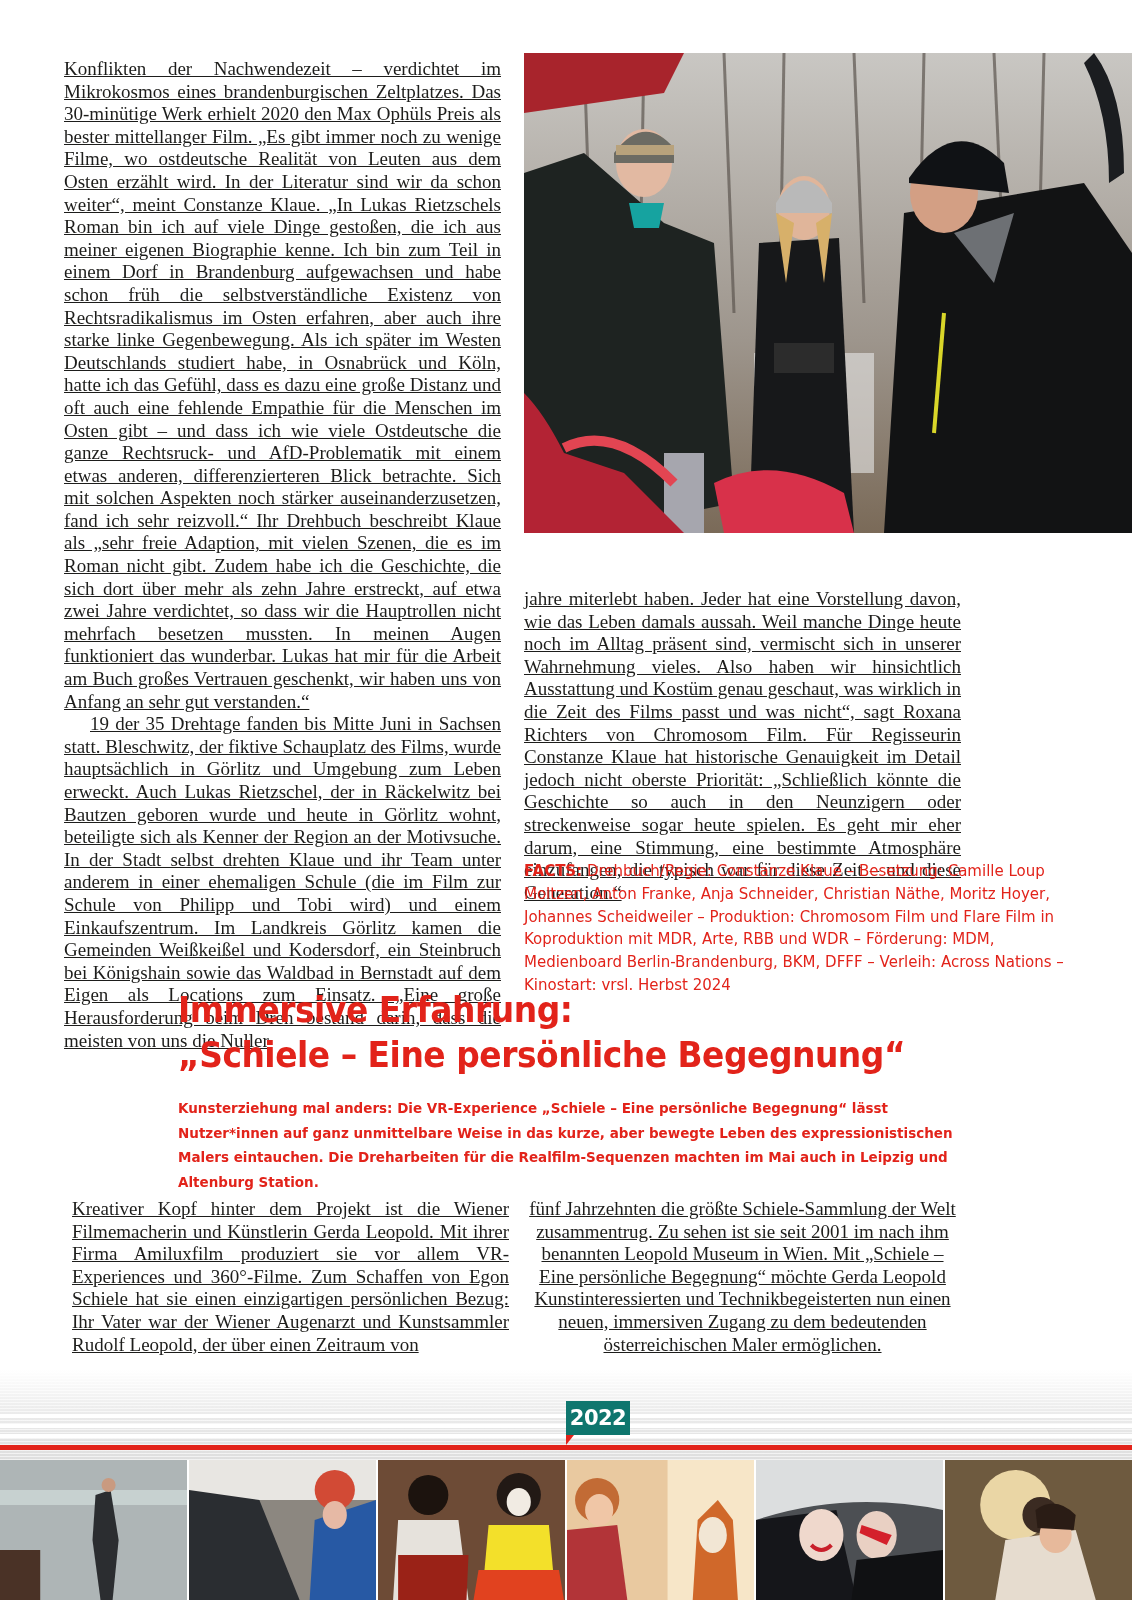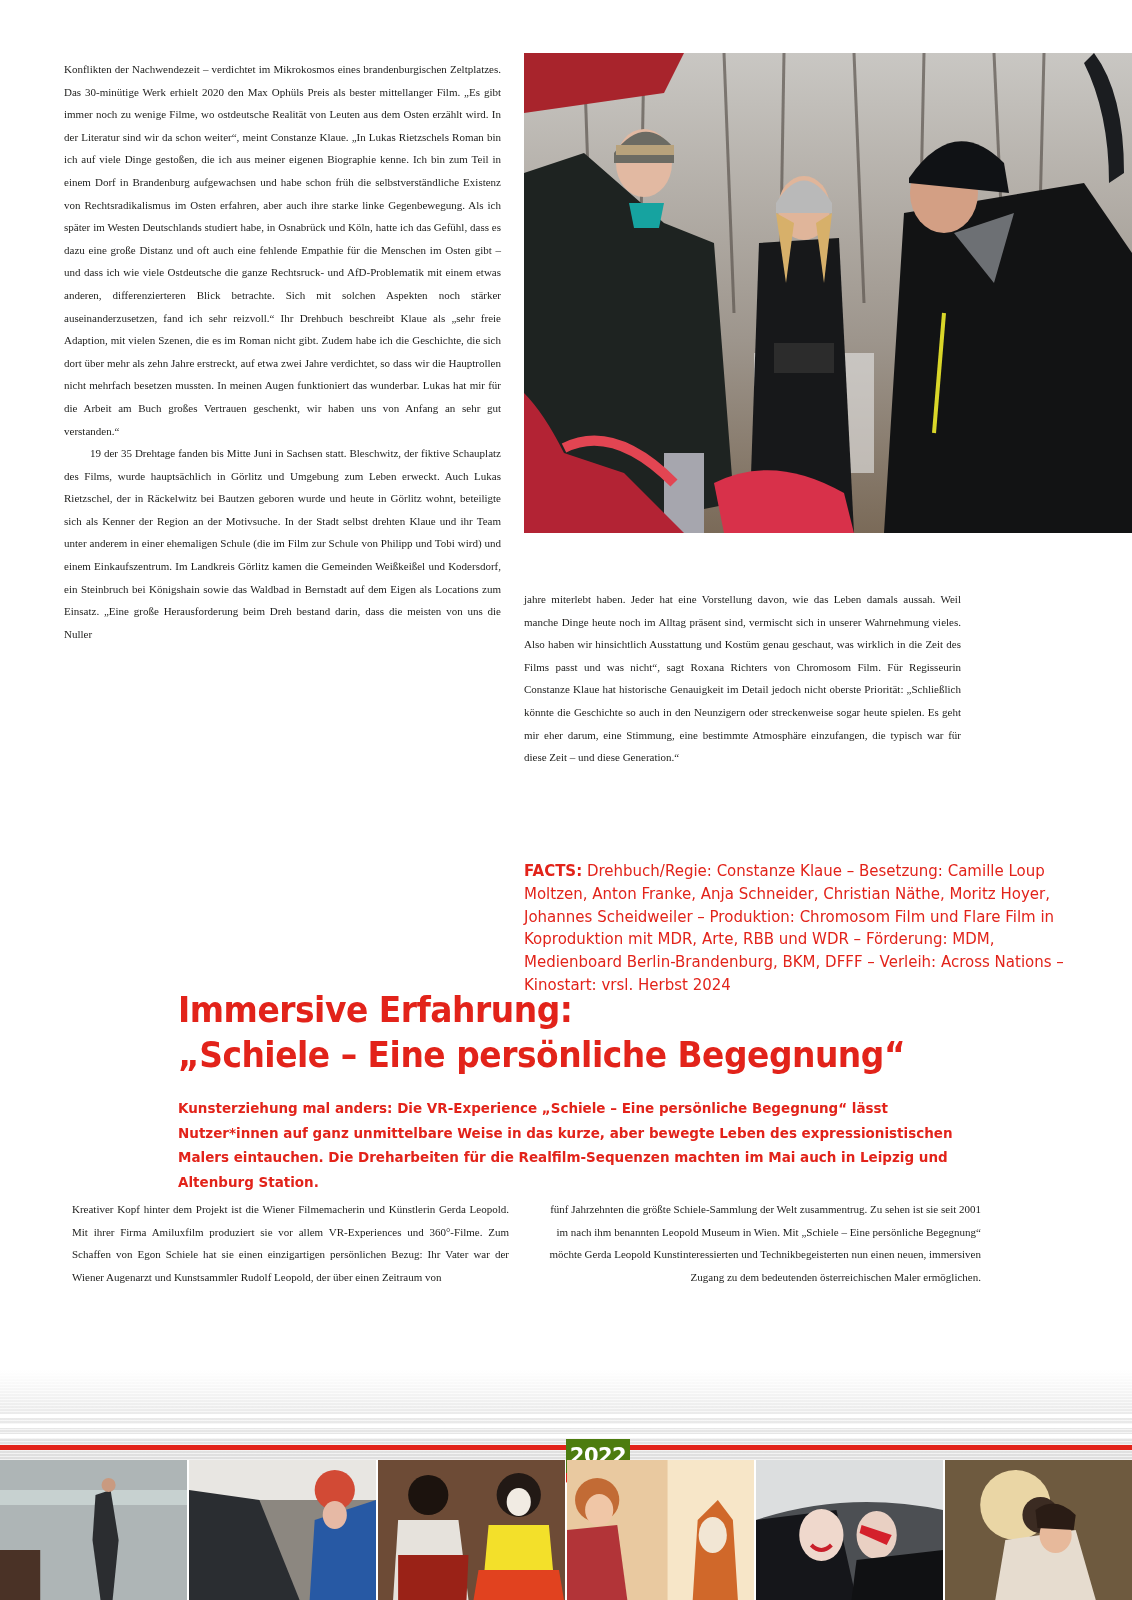--- a/index.html
+++ b/index.html
@@ -2,22 +2,22 @@
 <html><head>
 <meta charset="utf-8">
 <style>
   html, body { margin: 0; padding: 0; }
   body {
     width: 1132px; height: 1600px; position: relative; overflow: hidden;
     background: #ffffff; color: #1d1d1b;
     font-family: "Liberation Serif", "DejaVu Serif", serif;
   }
   .col {
-    position: absolute; font-size: 11px; line-height: 22.6px;
-    text-align: justify; hyphens: manual;
+    position: absolute; font-size: 19px; line-height: 22.6px;
+    text-align: justify; hyphens: manual; text-decoration: underline;
   }
   .col p { margin: 0; }
   .col p.indent { text-indent: 26px; }
   #col-left-top { left: 64px; top: 58px; width: 437px; }
   #col-right-top { left: 524px; top: 560px; width: 437px; margin-top: 28px; }
   #photo-main {
     position: absolute; left: 524px; top: 53px; width: 608px; height: 480px;
     overflow: hidden; background: #8d8a86;
   }
   .facts {
@@ -32,32 +32,32 @@
     font-size: 35px; line-height: 45px; letter-spacing: -0.5px;
     transform: scaleX(0.94); transform-origin: left top;
   }
   .lead {
     position: absolute; left: 178px; top: 1096px; width: 860px;
     font-family: "DejaVu Sans", sans-serif; font-weight: bold; color: #e2231a;
     font-size: 14.5px; line-height: 24.5px;
     transform: scaleX(0.93); transform-origin: left top;
   }
   #col-left-bottom { left: 72px; top: 1198px; width: 437px; }
-  #col-right-bottom { left: 524px; top: 1198px; width: 437px; text-align: right; margin-left: 20px; }
+  #col-right-bottom { left: 524px; top: 1198px; width: 437px; text-align: center; }
   .strip-bg {
     position: absolute; left: 0; top: 1370px; width: 1132px; height: 90px;
     background:
       repeating-linear-gradient(0deg, rgba(255,255,255,0.6) 0 1px, rgba(0,0,0,0) 1px 3px),
       linear-gradient(180deg, #ffffff 0%, #ececec 45%, #dedede 100%);
   }
   .stripe { position: absolute; left: 0; width: 1132px; height: 4px; background: #ffffff; }
   .redline { position: absolute; left: 0; top: 1445px; width: 1132px; height: 5px; background: #e2231a; }
   .year-badge {
-    position: absolute; left: 566px; top: 1439px; width: 64px; height: 34px;
-    background: #4d7c0f; color: #ffffff;
+    position: absolute; left: 566px; top: 1401px; width: 64px; height: 34px;
+    background: #0f766e; color: #ffffff;
     font-family: "DejaVu Sans", sans-serif; font-weight: bold; font-size: 21px;
     text-align: center; line-height: 34px; letter-spacing: -0.5px;
   }
   .year-badge .tail {
     position: absolute; left: 0; bottom: -10px; width: 0; height: 0;
     border-top: 10px solid #e2231a; border-right: 8px solid transparent;
   }
   .thumbs { position: absolute; left: 0; top: 1460px; width: 1132px; height: 140px; display: flex; }
   .thumb { flex: 1; height: 140px; position: relative; overflow: hidden; }
   .thumb + .thumb { margin-left: 2px; }

